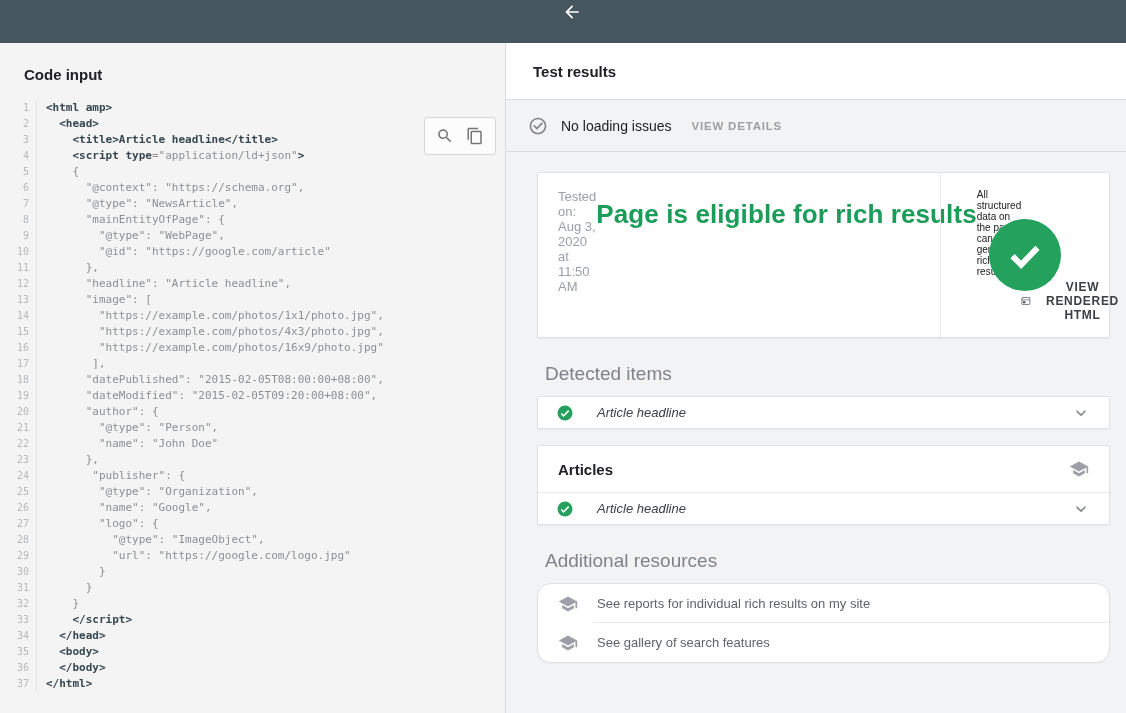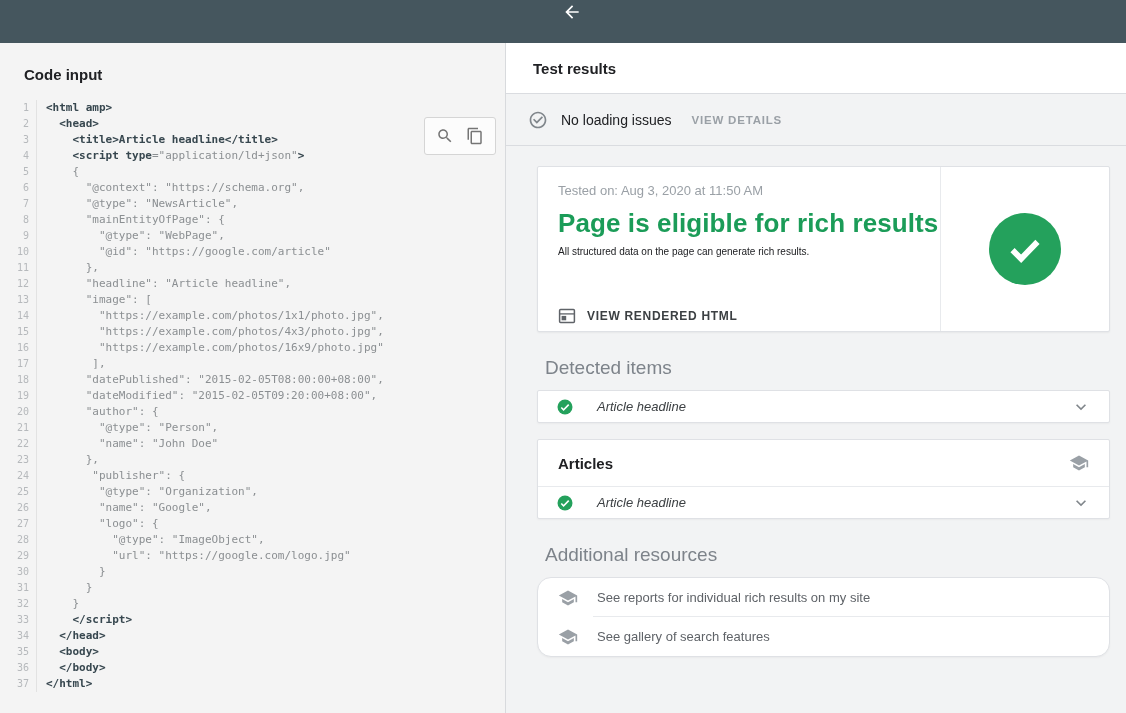--- a/index.html
+++ b/index.html
@@ -23,30 +23,30 @@
   .code-line{display:flex;white-space:pre;}
   .ln{flex:none;width:29px;text-align:right;padding-right:7px;color:#b6b9bc;border-right:1px solid #e2e2e2;font-size:10px;}
   .code-text{padding-left:9px;}
   .tag{color:#37474f;font-weight:bold;}
   .str{color:#8b8f92;}
   .code-toolbar{position:absolute;top:74px;right:9px;width:72px;height:38px;background:#fcfcfc;border:1px solid #d5d5d5;border-radius:3px;display:flex;align-items:center;justify-content:center;gap:8px;box-sizing:border-box;}
   .tool-btn{background:none;border:none;padding:2px;cursor:pointer;display:flex;align-items:center;}
   .tool-btn svg{width:18px;height:18px;fill:#757575;}
   
   .right{flex:1;display:flex;flex-direction:column;background:#f2f3f4;min-width:0;}
-  .results-header{height:51px;flex:none;background:#fff;border-bottom:1px solid #dadce0;display:flex;align-items:center;padding-left:27px;box-sizing:border-box;}
+  .results-header{height:57px;flex:none;background:#fff;border-bottom:1px solid #dadce0;display:flex;align-items:center;padding-left:27px;box-sizing:border-box;}
   .results-body{flex:1;overflow:hidden;}
   .loading-row{height:52px;display:flex;align-items:center;padding-left:22px;border-bottom:1px solid #dadce0;box-sizing:border-box;}
   .loading-row svg{width:20px;height:20px;fill:#80868b;flex:none;}
   .loading-status{font-size:14px;color:#202124;margin-left:13px;}
   .view-details{font-size:11.5px;font-weight:bold;color:#9aa0a6;letter-spacing:.8px;margin-left:20px;cursor:pointer;background:none;border:none;padding:0;}
   .content{padding:0 16px 0 31px;}
   
   .summary-card{margin-top:20px;background:#fff;border:1px solid #dfe1e5;border-radius:2px;display:flex;height:166px;box-sizing:border-box;box-shadow:0 1px 2px rgba(0,0,0,.05);}
-  .summary-left{flex:1;padding:16px 20px 6px;display:flex;flex-direction:column;min-width:0;}
+  .summary-left{flex:1;padding:16px 20px 15px;display:flex;flex-direction:row;min-width:0;}
   .tested-on{font-size:13px;color:#9aa0a6;}
   .verdict{font-size:26px;font-weight:bold;color:#1b9c58;margin:10px 0 7px;letter-spacing:.1px;white-space:nowrap;}
   .sub{font-size:10px;color:#202124;}
   .text-btn{margin-top:auto;display:flex;align-items:center;gap:11px;font-size:12px;font-weight:bold;color:#3c4043;letter-spacing:.7px;background:none;border:none;padding:0;cursor:pointer;font-family:inherit;}
   .summary-right{width:168px;flex:none;border-left:1px solid #e8eaed;display:flex;align-items:center;justify-content:center;}
   .big-check{width:72px;height:72px;border-radius:50%;background:#24a15c;display:flex;align-items:center;justify-content:center;}
   .big-check svg{width:44px;height:44px;}
   
   .section-label{font-size:19px;color:#7d838a;margin:25px 8px 11px;}
   .group-card{background:#fff;border:1px solid #dfe1e5;border-radius:2px;margin-bottom:16px;box-shadow:0 1px 2px rgba(0,0,0,.04);}

